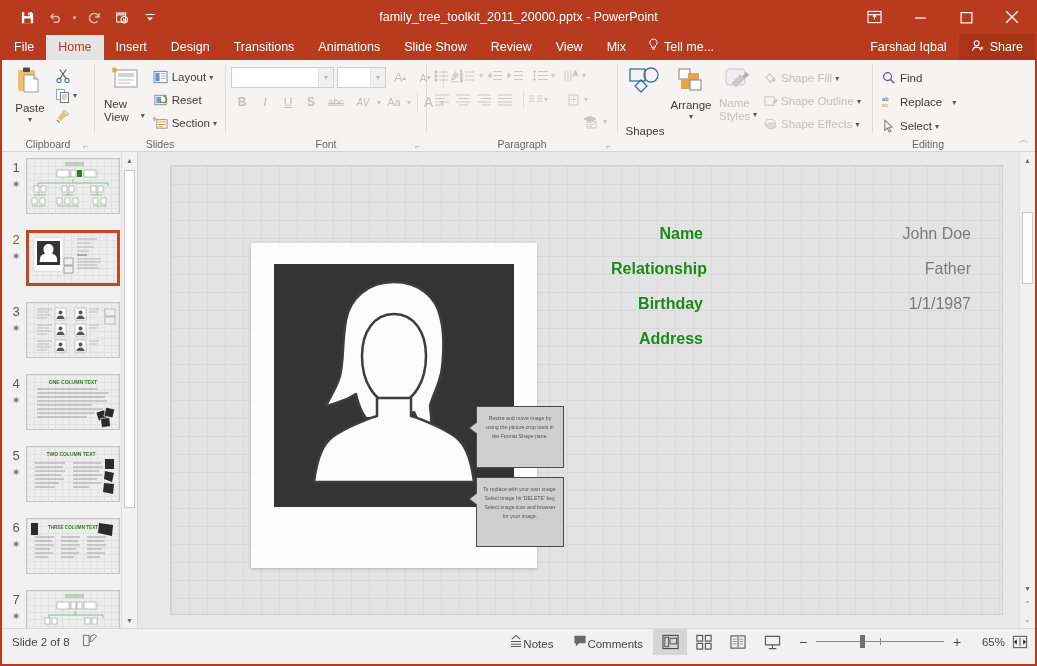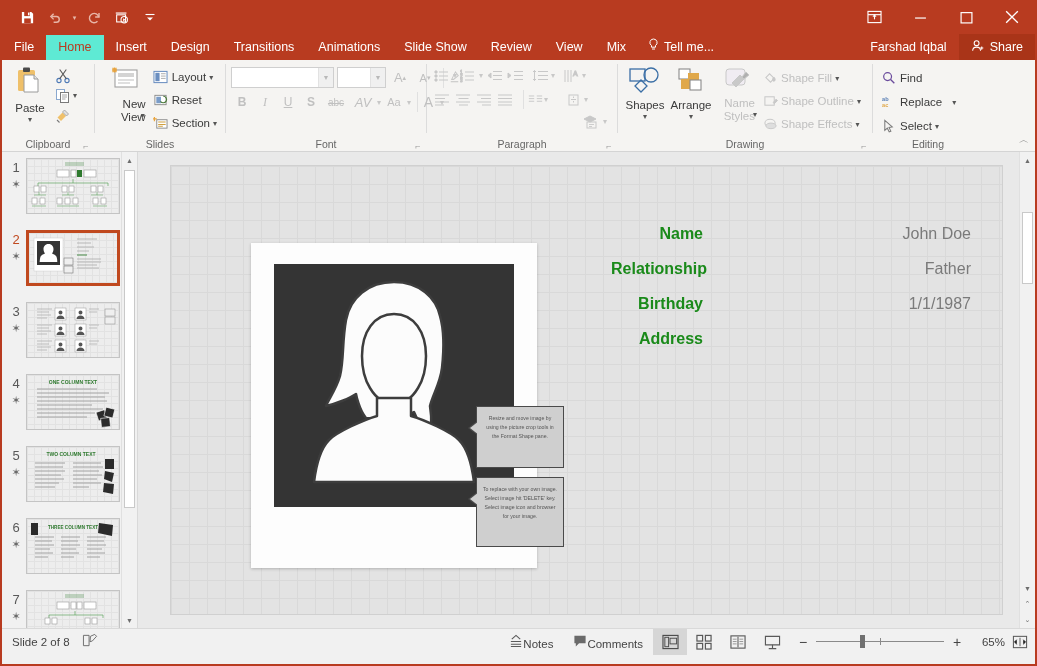--- a/index.html
+++ b/index.html
@@ -40,21 +40,21 @@
     color: #fff; font-size: 13px;
   }
   .wc svg { display:block; }
 
   
   .tabbar { height: 26px; background: #b83b20; display: flex; align-items: flex-end; position: relative; }
   .tab {
     font-size: 12.5px; color: #ffffff; padding: 4px 12px 5px 12px; line-height: 16px;
     white-space: nowrap;
   }
-  .tab.active { background: #5eead4; color: #b83b20; }
+  .tab.active { background: #e5e5e5; color: #b83b20; }
   .tellme { display: flex; align-items: center; gap: 5px; color: #fff; font-size: 12.5px;
     padding: 4px 12px 5px 10px; }
   .tabbar-right { position: absolute; right: 0; top: 0; height: 26px; display: flex; align-items: center; }
   .username { color: #fff; font-size: 12.5px; padding: 0 12px; }
   .share {
     display: flex; align-items: center; gap: 5px; color: #fff; font-size: 12.5px;
     background: #a93418; height: 26px; padding: 0 12px;
   }
 
   
@@ -71,21 +71,21 @@
   .group-divider { width: 1px; background: #dcdcdc; margin: 4px 0 18px 0; }
   .dlg {
     position: absolute; right: 3px; bottom: 1px; width: 10px; height: 10px;
     color: #999; font-size: 9px; line-height: 10px;
   }
 
   .bigbtn {
     display: flex; flex-direction: column; align-items: center; justify-content: flex-start;
     font-size: 11.5px; color: #3b3b3b; padding: 2px 4px; min-width: 44px;
   }
-  .bigbtn .lbl { margin-top: 2px; text-align: right; line-height: 13px; }
+  .bigbtn .lbl { margin-top: 2px; text-align: left; line-height: 13px; }
   .caret { font-size: 8px; color: #555; }
   .smallrow { display: flex; align-items: center; gap: 3px; font-size: 11.5px; color: #3b3b3b; padding: 2px 3px; }
   .smallrow.dis { color: #bdbdbd; }
   .icnbox { width: 16px; height: 16px; display: flex; align-items: center; justify-content: center; }
 
   
   .dis { color: #bfbfbf !important; }
   .dis svg, .dis svg * { stroke: #c8c8c8 !important; }
 
   .fontbox {
@@ -237,20 +237,21 @@
             <path d="M10.3 8.8l2.6 1.7-2.6 1.7z" fill="#fff"></path>
           </svg>
       </div>
       <div class="qat-btn" style="font-size:8px;">
         <svg width="12" height="12" viewBox="0 0 12 12">
             <path d="M1.5 3.5h9" stroke="#fff" stroke-width="1.1"></path>
             <path d="M3 6.5l3 3 3-3z" fill="#fff"></path>
           </svg>
       </div>
     </div>
+    <div class="title-text">family_tree_toolkit_2011_20000.pptx - PowerPoint</div>
     <div class="wincontrols">
       <div class="wc">
         <svg width="15" height="14" viewBox="0 0 16 15">
             <rect x="1" y="1.5" width="14" height="12" fill="none" stroke="#fff" stroke-width="1.2"></rect>
             <path d="M1 5h14" stroke="#fff" stroke-width="1.2"></path>
             <path d="M8 5v5" stroke="#fff" stroke-width="1.2"></path>
             <path d="M6.3 7.2L8 5.5l1.7 1.7" fill="none" stroke="#fff" stroke-width="1.1"></path>
           </svg>
       </div>
       <div class="wc">
@@ -429,21 +430,21 @@
                 <path d="M5 10L9 2l3 4-5 4z" fill="none" stroke="#c8c8c8" stroke-width="1.1"></path>
               </svg>
           </div>
         </div>
         <div style="display:flex;align-items:center;gap:1px;">
           <div class="fmtbtn" style="font-weight:bold;">B</div>
           <div class="fmtbtn" style="font-style:italic;font-family:'Liberation Serif',serif;">I</div>
           <div class="fmtbtn" style="text-decoration:underline;">U</div>
           <div class="fmtbtn" style="font-weight:bold;">S</div>
           <div class="fmtbtn" style="width:26px;font-size:10px;text-decoration:line-through;">abc</div>
-          <div class="fmtbtn" style="width:26px;font-size:13px;font-style:italic;">
+          <div class="fmtbtn" style="width:26px;font-size:10px;font-style:italic;">
             <span style="display:flex;flex-direction:column;align-items:center;line-height:7px;">AV</span>
           </div>
           <span class="caret" style="color:#c8c8c8;">▾</span>
           <div class="fmtbtn" style="width:24px;font-size:11px;">Aa</div>
           <span class="caret" style="color:#c8c8c8;">▾</span>
           <div class="fmtbtn" style="font-size:14px;margin-left:5px;border-left:1px solid #e0e0e0;">A</div>
           <span class="caret" style="color:#c8c8c8;">▾</span>
         </div>
       </div>
       <div class="group-label">
@@ -550,21 +551,21 @@
       </div>
       <div class="group-label">
         <span>Paragraph</span>
         <span class="dlg">⌐</span>
       </div>
     </div>
     <div class="group-divider"></div>
 
     <div class="group" style="width:254px;">
       <div class="group-body" style="padding-top:5px;">
-        <div class="bigbtn" style="width:44px;">
+        <div class="bigbtn" style="width:44px;gap:26px;">
           <span>
             <svg width="34" height="28" viewBox="0 0 34 28">
                 <rect x="2" y="2" width="15" height="12" fill="none" stroke="#3a6ea5" stroke-width="1.3"></rect>
                 <circle cx="23" cy="8" r="7" fill="none" stroke="#3a6ea5" stroke-width="1.3"></circle>
                 <path d="M13 13l6 6-6 6-6-6z" fill="none" stroke="#3a6ea5" stroke-width="1.3"></path>
               </svg>
           </span>
           <span class="lbl">Shapes</span>
           <span class="caret">▾</span>
         </div>

